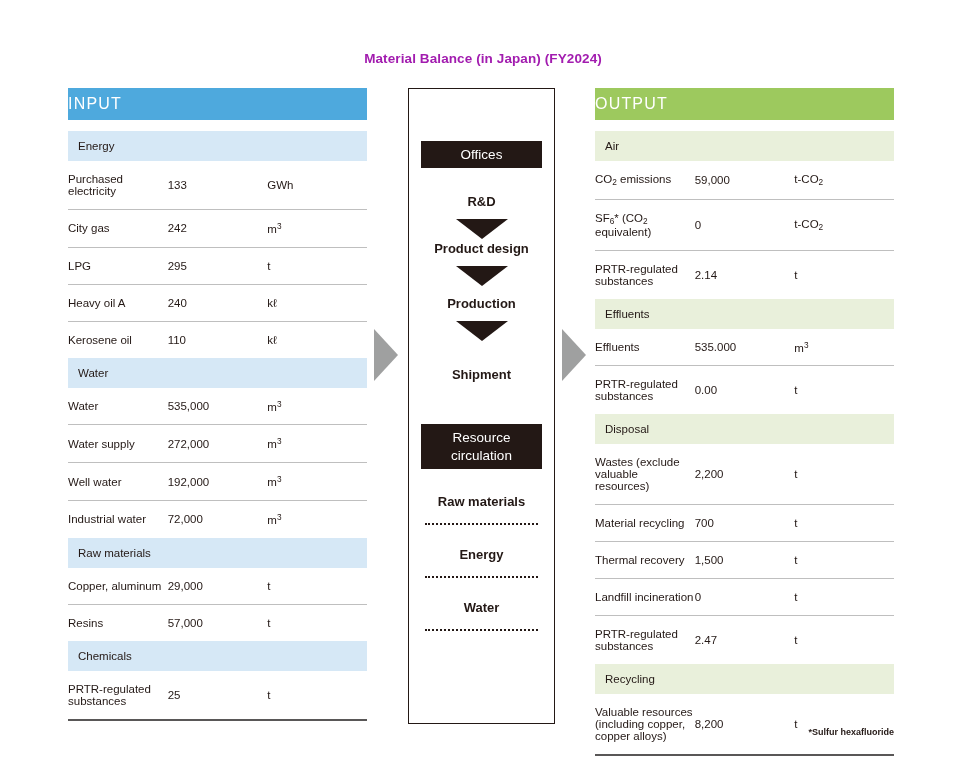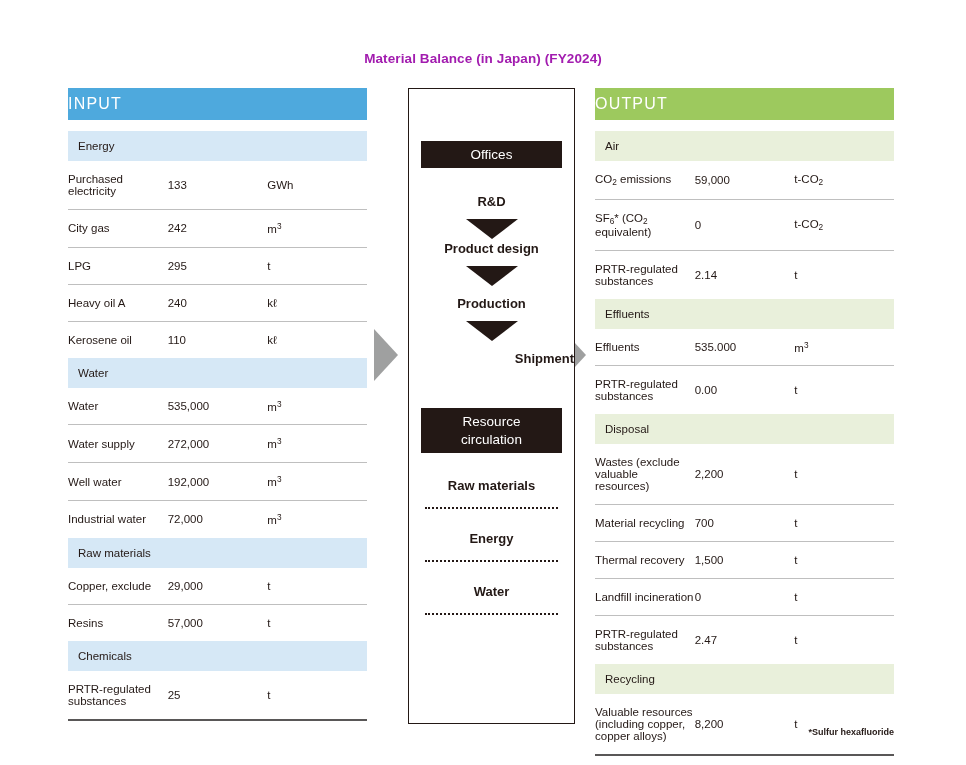--- a/index.html
+++ b/index.html
@@ -88,21 +88,21 @@
     width: 52px;
   }
   sub { font-size: 0.72em; vertical-align: -0.22em; }
   sup { font-size: 0.72em; vertical-align: 0.45em; }
 
   
   .center-panel {
     position: absolute;
     left: 408px;
     top: 88px;
-    width: 167px;
+    width: 147px;
     height: 636px;
     border: 1px solid #231815;
     background: #ffffff;
     box-sizing: border-box;
   }
   .dark-bar {
     background: #231815;
     color: #ffffff;
     text-align: center;
     font-size: 13.5px;
@@ -209,21 +209,21 @@
         </tr>
         <tr class="item nounder">
           <td class="lbl indent">Industrial water</td>
           <td class="num">72,000</td>
           <td class="unit">m<sup>3</sup></td>
         </tr>
         <tr class="section">
           <td colspan="3">Raw materials</td>
         </tr>
         <tr class="item">
-          <td class="lbl">Copper, exclude</td>
+          <td class="lbl">Copper, aluminum</td>
           <td class="num">29,000</td>
           <td class="unit">t</td>
         </tr>
         <tr class="item nounder">
           <td class="lbl">Resins</td>
           <td class="num">57,000</td>
           <td class="unit">t</td>
         </tr>
         <tr class="section">
           <td colspan="3">Chemicals</td>
@@ -246,21 +246,21 @@
 
   <div class="flow-label" style="margin-top:26px;">R&amp;D</div>
   <div class="tri-down" style="margin-top:10px;"></div>
 
   <div class="flow-label" style="margin-top:2px;">Product design</div>
   <div class="tri-down" style="margin-top:10px;"></div>
 
   <div class="flow-label" style="margin-top:10px;">Production</div>
   <div class="tri-down" style="margin-top:10px;"></div>
 
-  <div class="flow-label" style="margin-top:10px;text-align:right;">Shipment</div>
+  <div class="flow-label" style="margin-top:26px;">Shipment</div>
 
   <div class="dark-bar" style="margin-top:42px;">
     <span>Resource</span><br>
     <span>circulation</span>
   </div>
 
   <div class="flow-label" style="margin-top:25px;">Raw materials</div>
   <div class="dotline" style="margin-top:14px;"></div>
 
   <div class="flow-label" style="margin-top:22px;">Energy</div>

